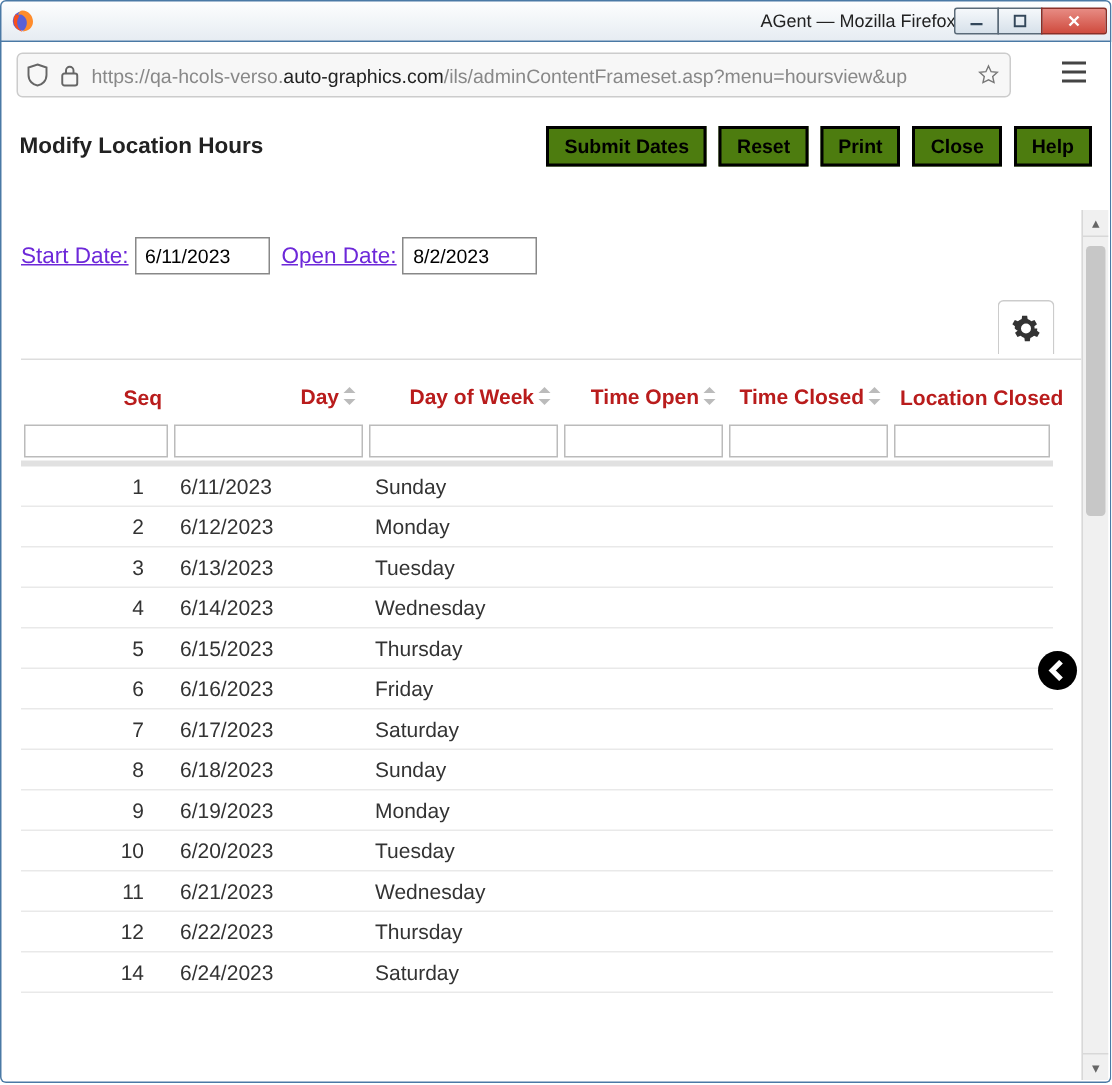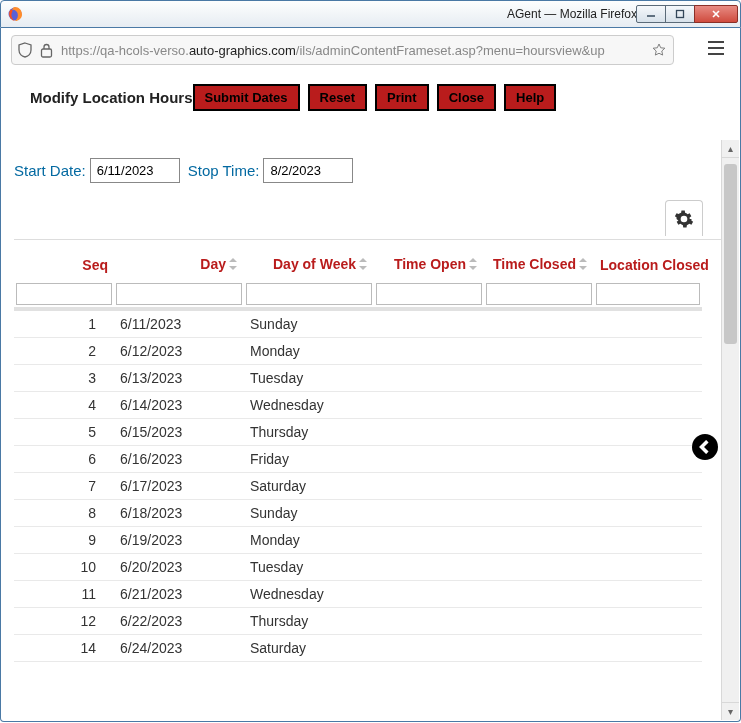--- a/index.html
+++ b/index.html
@@ -38,37 +38,37 @@
   
   .urlbar-row { display:flex; align-items:center; height:44px; padding:0 10px; gap:28px; border-bottom:0; }
   .urlbox { flex:1; height:30px; border:1px solid #ccc; border-radius:4px; background:#f7f7f7; display:flex; align-items:center; padding:0 6px; gap:8px; overflow:hidden;}
   .urlbox .icon { color:#5c5c5c; display:flex; }
   .urltext { flex:1; white-space:nowrap; overflow:hidden; font-size:13px; color:#888; }
   .urltext .host { color:#222; }
   .star { color:#888; }
   .hamburger { color:#444; width:28px; text-align:center; }
 
   
-  .page-header { display:flex; align-items:center; padding:12px 12px 0 12px;margin-left:17px; }
+  .page-header { display:flex; align-items:center; justify-content:space-between; padding:12px 12px 0 12px; }
   .page-title { font-weight:bold; font-size:15px; color:#222; }
   .btnrow { display:flex; gap:8px; }
-  .hbtn { border:2px solid #000; background:#b91c1c; font-weight:bold; font-size:13px; padding:4px 10px; cursor:pointer; }
+  .hbtn { border:2px solid #000; background:#4d7c0f; font-weight:bold; font-size:13px; padding:4px 10px; cursor:pointer; }
 
   
   .scrollpane { position:absolute; top:112px; left:1px; right:1px; bottom:1px; overflow:hidden; background:#fff; border-top:0; }
   .scroll-inner { position:absolute; inset:0 18px 0 0; overflow:hidden; padding:0 0 0 12px; }
   .vscroll { position:absolute; top:0; right:0; bottom:0; width:18px; background:#f0f0f0; border-left:1px solid #d8d8d8; }
   .vscroll .up, .vscroll .down { height:18px; display:flex; align-items:center; justify-content:center; color:#666; font-size:10px; }
   .vscroll .up { border-bottom:1px solid #d8d8d8; position:absolute; top:0; left:0; right:0;}
   .vscroll .down { border-top:1px solid #d8d8d8; position:absolute; bottom:0; left:0; right:0;}
   .vscroll .thumb { position:absolute; left:2px; right:2px; top:24px; height:180px; background:#c7c7c7; border-radius:3px; }
 
   
   .daterow { display:flex; align-items:center; gap:4px; font-size:15px; margin:18px 0 24px 0; }
-  .daterow label { color:#0369a1; }
+  .daterow label { color:#6d28d9;text-decoration:underline; }
   .dateinput { border:1px solid #888; padding:4px 6px; font-size:13px; width:90px; margin-right:4px; }
 
   
   .geartab { position:absolute; right:18px; top:60px; width:38px; height:36px; border:1px solid #ccc; border-bottom:none; background:#fff; display:flex; align-items:center; justify-content:center; z-index:3; border-radius:4px 4px 0 0;}
   .geartab svg { width:20px; height:20px; fill:#333; }
 
   
   .tablewrap { margin-top:56px; border-top:1px solid #ddd; }
   table { width:688px; border-collapse:collapse; table-layout:fixed; font-size:14px; }
   thead th { font-weight:bold; color:#b91c1c; text-align:left; padding:16px 6px 8px 6px; white-space:nowrap; border-bottom:0; }
@@ -157,21 +157,21 @@
       <button class="hbtn">Help</button>
     </div>
   </div>
 
   <div class="scrollpane">
     <div class="scroll-inner">
 
       <div class="daterow">
         <label>Start Date:</label>
         <input class="dateinput" value="6/11/2023" style="">
-        <label>Stop Time:</label>
+        <label>Open Date:</label>
         <input class="dateinput" value="8/2/2023" style="">
       </div>
 
       <div class="geartab">
         <svg viewBox="0 0 24 24">
             <path d="M12 8a4 4 0 1 0 0 8 4 4 0 0 0 0-8zm9 4c0 .6-.06 1.18-.17 1.74l2.1 1.64-2 3.46-2.48-1a9 9 0 0 1-3 1.74l-.38 2.64h-4l-.38-2.64a9 9 0 0 1-3-1.74l-2.48 1-2-3.46 2.1-1.64A9.1 9.1 0 0 1 3 12c0-.6.06-1.18.17-1.74L1.07 8.6l2-3.46 2.48 1a9 9 0 0 1 3-1.74L8.93 1.8h4l.38 2.64a9 9 0 0 1 3 1.74l2.48-1 2 3.46-2.1 1.64c.11.56.17 1.14.17 1.74z"></path>
           </svg>
       </div>
 
       <div class="tablewrap">

